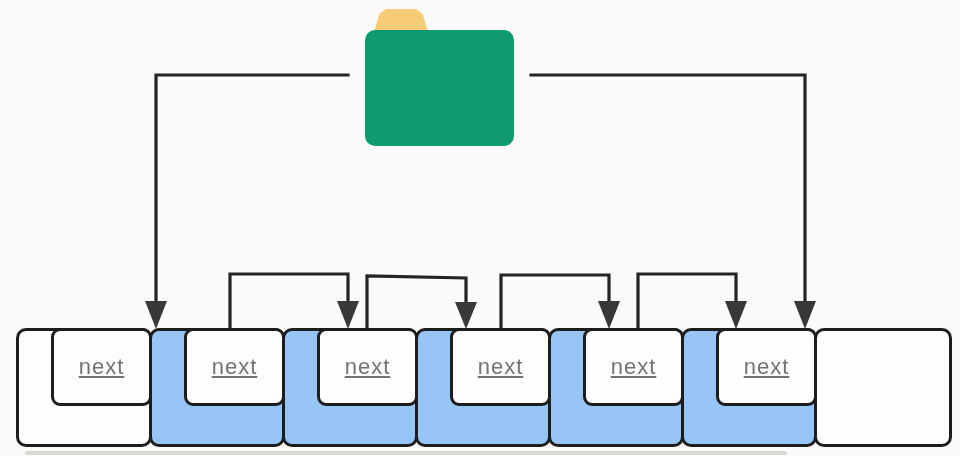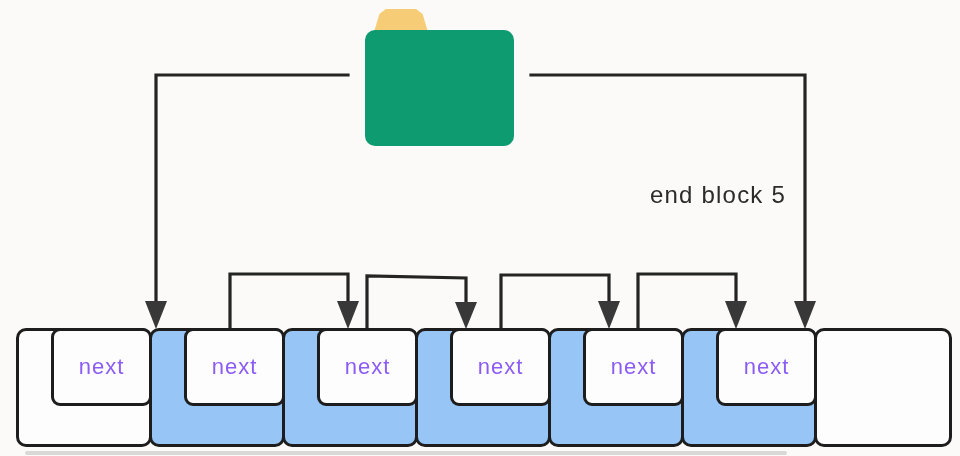--- a/index.html
+++ b/index.html
@@ -71,21 +71,22 @@
     width:101px;height:78px;
     box-sizing:border-box;
     border:3px solid #1d1d1d;
     border-radius:9px;
     background:#fdfdfd;
     display:flex;align-items:center;justify-content:center;
   }
   .next-box span{
     font-size:22px;
     letter-spacing:1px;
-    color:#8b5cf6;
+    color:#737373;
+    text-decoration:underline;
   }
   .b1{left:16px;width:136px;}
   .b2{left:149px;width:136px;}
   .b3{left:282px;width:136px;}
   .b4{left:415px;width:136px;}
   .b5{left:548px;width:136px;}
   .b6{left:681px;width:136px;}
   .b7{left:814px;width:138px;}
 
   .floor-shadow{
@@ -98,21 +99,20 @@
 </head>
 <body>
 
 <div class="canvas">
 
   <div>
     <div class="folder-tab"></div>
     <div class="folder-body"></div>
   </div>
 
-  <div class="anno end">end block 5</div>
 
   <svg class="connectors" viewBox="0 0 960 456" aria-hidden="true">
 
     <path class="line" d="M348 75 L156 75 L156 302"></path>
     <path class="head" d="M145 301 L167 301 L156 329 Z"></path>
 
     <path class="line" d="M531 75 L805 75 L805 302"></path>
     <path class="head" d="M794 301 L816 301 L805 329 Z"></path>
 
     <path class="line" d="M230 328 L230 274 L348 274 L348 302"></path>

